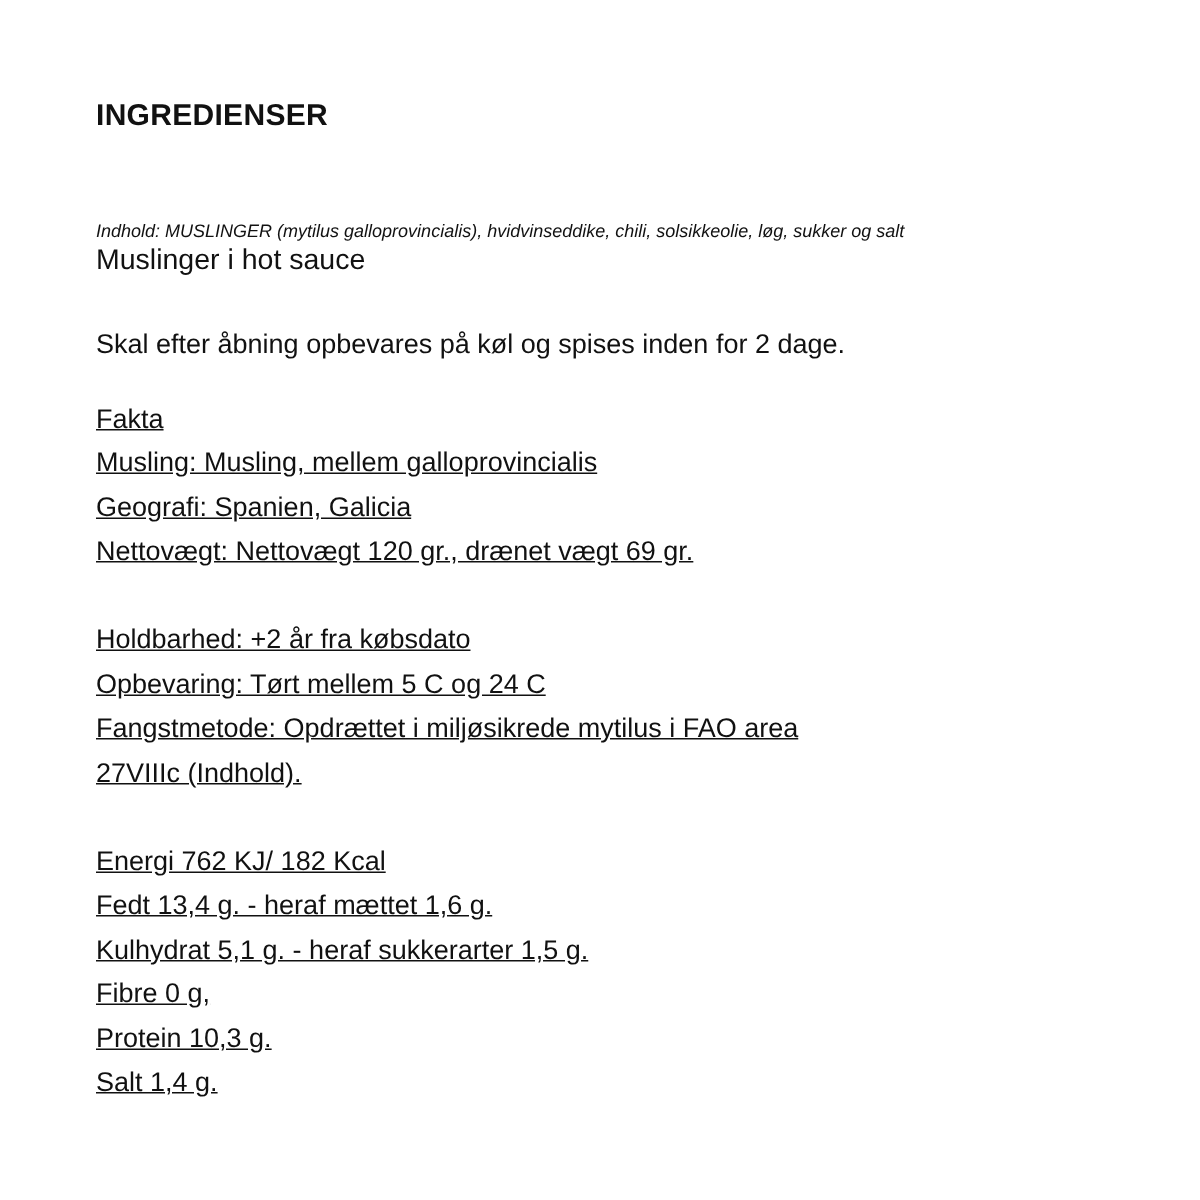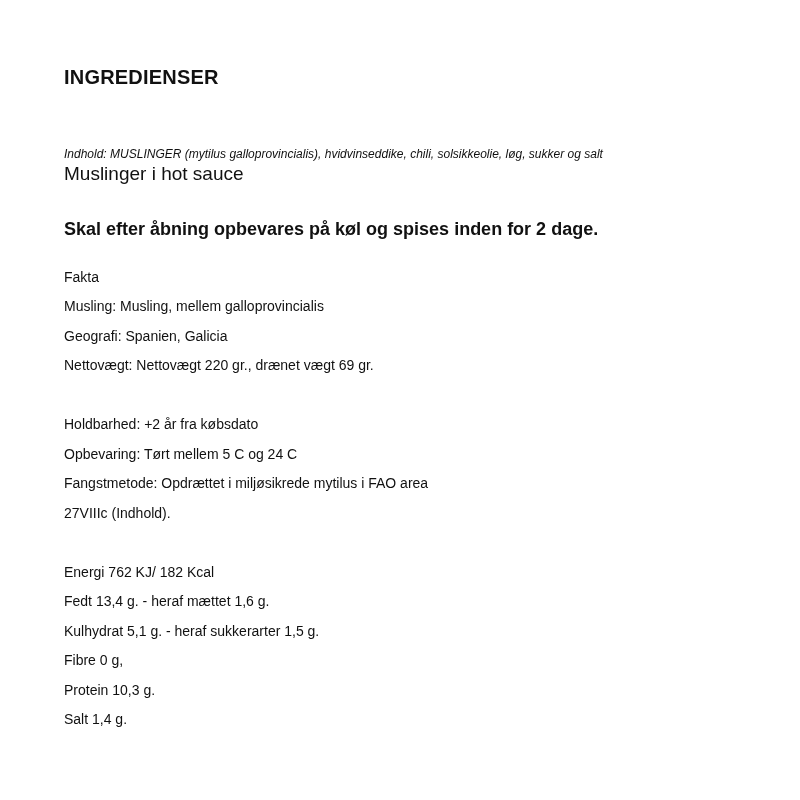--- a/index.html
+++ b/index.html
@@ -1,38 +1,38 @@
 <!DOCTYPE html>
 <html><head>
   <meta charset="utf-8">
   <style>
     html, body { margin: 0; padding: 0; background: #ffffff; }
     body { width: 800px; height: 800px; position: relative; overflow: hidden; color: #111111; font-family: "Liberation Sans", sans-serif; }
     .page { position: absolute; left: 64px; top: 0; width: 680px; }
     .heading { position: absolute; top: 66px; left: 0; font-size: 20px; font-weight: bold; letter-spacing: 0.2px; white-space: nowrap; }
     .product-title { position: absolute; top: 123px; left: 0; font-size: 19px; font-weight: normal; white-space: nowrap; margin-top: 40px; }
     .contents { position: absolute; top: 142px; left: 0; width: 660px; font-size: 12px; line-height: 24px; font-style: italic; }
-    .storage-note { position: absolute; top: 219px; left: 0; font-size: 18px; font-weight: bold; white-space: nowrap; }
-    .line { position: absolute; left: 0; font-size: 14px; white-space: nowrap; }
+    .storage-note { position: absolute; top: 219px; left: 0; font-size: 18px; font-weight: normal; white-space: nowrap; }
+    .line { position: absolute; left: 0; font-size: 18px; white-space: nowrap; text-decoration: underline; }
   </style>
 </head>
 <body>
 
 <div class="page">
   <div class="heading">INGREDIENSER</div>
 
   <div class="product-title">Muslinger i hot sauce</div>
   <div class="contents">Indhold: MUSLINGER (mytilus galloprovincialis), hvidvinseddike, chili, solsikkeolie, løg, sukker og salt</div>
 
   <div class="storage-note">Skal efter åbning opbevares på køl og spises inden for 2 dage.</div>
 
   <div class="line" style="top:269px">Fakta</div>
   <div class="line" style="top:298px">Musling: Musling, mellem galloprovincialis</div>
   <div class="line" style="top:328px">Geografi: Spanien, Galicia</div>
-  <div class="line" style="top:357px">Nettovægt: Nettovægt 220 gr., drænet vægt 69 gr.</div>
+  <div class="line" style="top:357px">Nettovægt: Nettovægt 120 gr., drænet vægt 69 gr.</div>
 
   <div class="line" style="top:416px">Holdbarhed: +2 år fra købsdato</div>
   <div class="line" style="top:446px">Opbevaring: Tørt mellem 5 C og 24 C</div>
   <div class="line" style="top:475px">Fangstmetode: Opdrættet i miljøsikrede mytilus i FAO area</div>
   <div class="line" style="top:505px">27VIIIc (Indhold).</div>
 
   <div class="line" style="top:564px">Energi 762 KJ/ 182 Kcal</div>
   <div class="line" style="top:593px">Fedt 13,4 g. - heraf mættet 1,6 g.</div>
   <div class="line" style="top:623px">Kulhydrat 5,1 g. - heraf sukkerarter 1,5 g.</div>
   <div class="line" style="top:652px">Fibre 0 g,</div>

